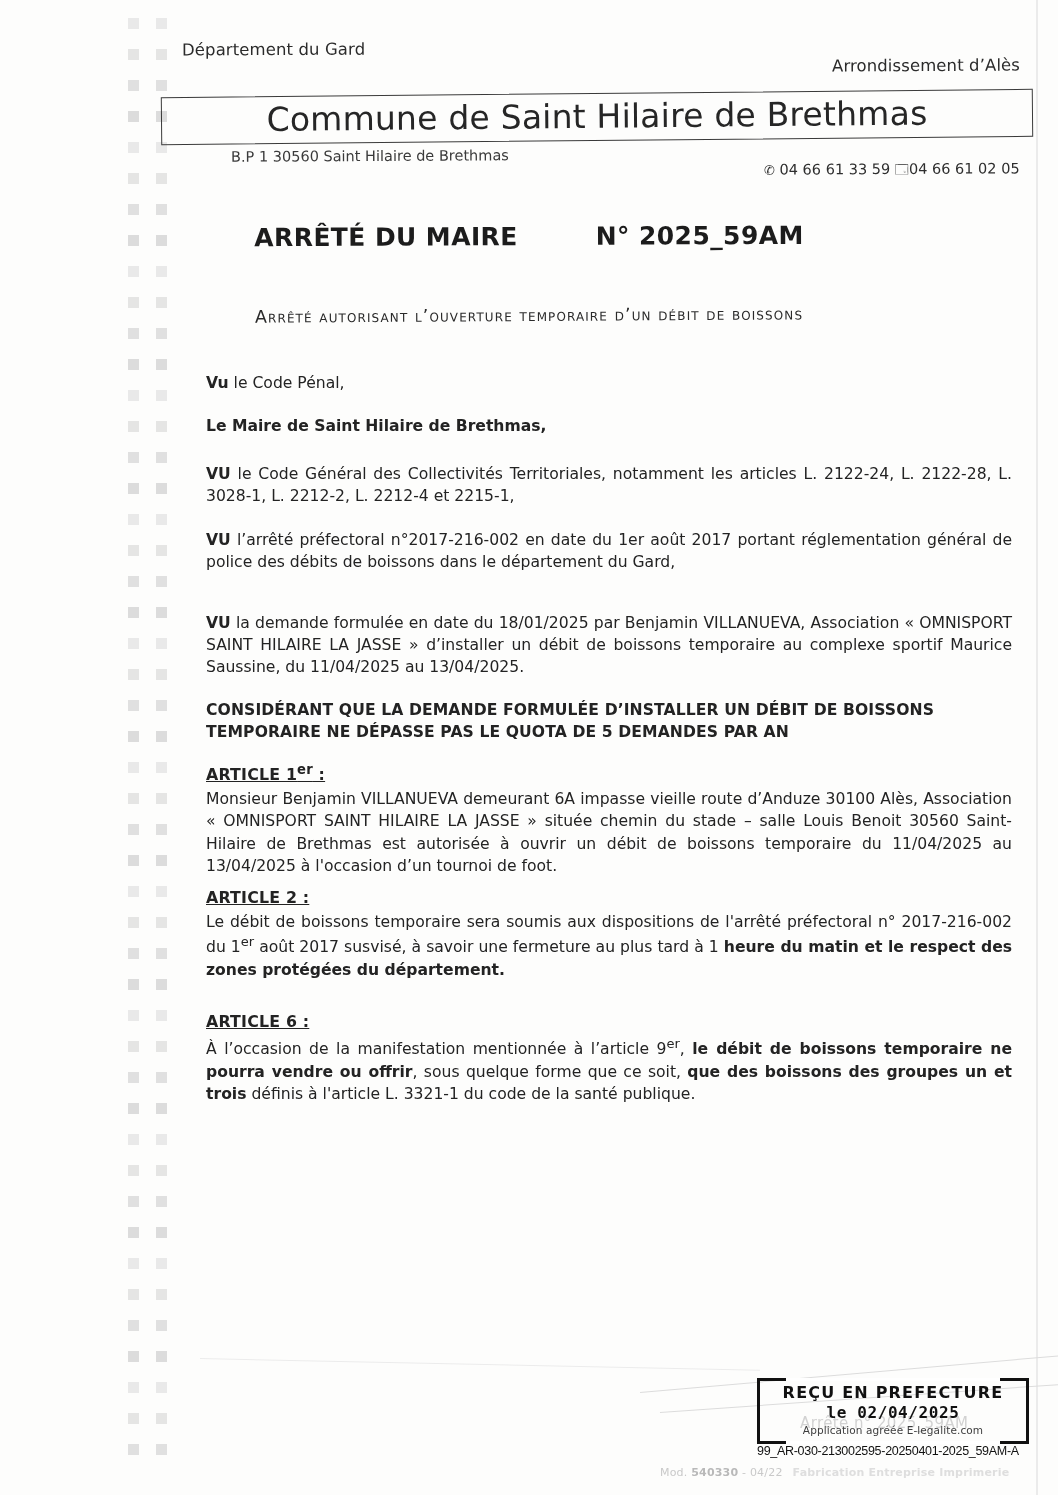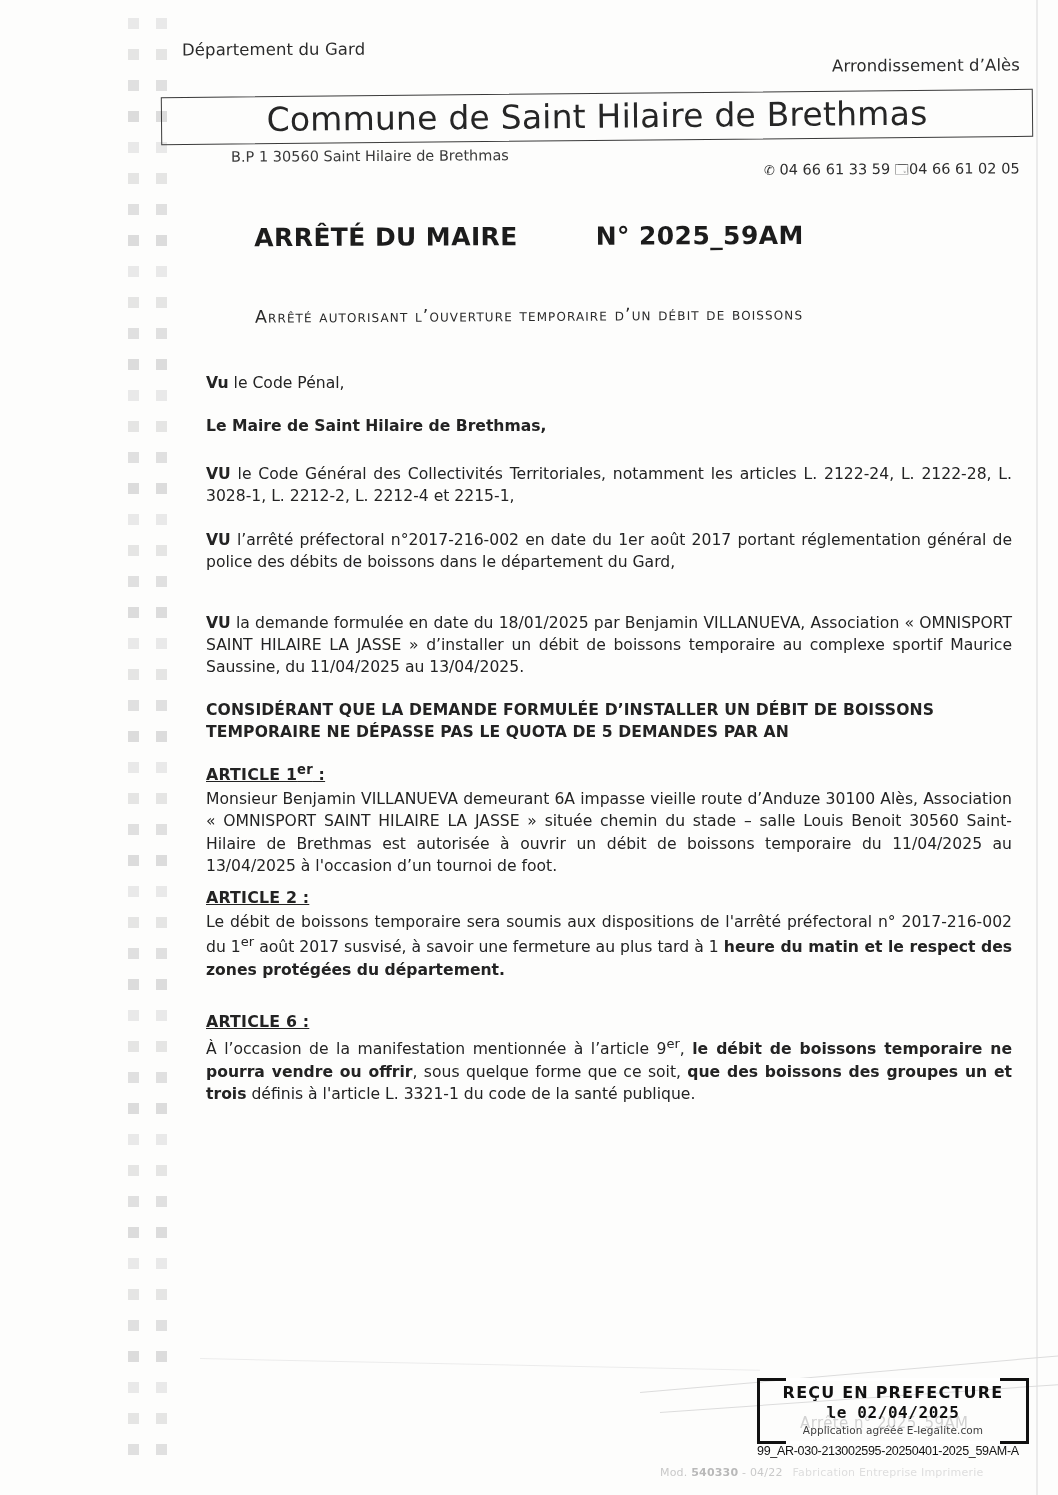--- a/index.html
+++ b/index.html
@@ -252,21 +252,21 @@
   .mod-line {
     position: absolute;
     left: 660px; top: 1466px;
     font-size: 11px;
     color: #c9c9c9;
     letter-spacing: .2px;
     z-index: 3;
     white-space: nowrap;
   }
   .mod-line .mod-num { font-weight: bold; color: #b9b9b9; }
-  .mod-tail { color: #dedede; margin-left: 10px; }
+  .mod-tail { color: #dedede; margin-left: 10px; font-weight: bold; }
 </style>
 </head>
 <body>
 
 <div class="page-noise"></div>
 
 <div class="punch-col left-a" id="punchA">
     <div class="punch-dot" style="opacity: 0.55;"></div>
     <div class="punch-dot" style="opacity: 0.67;"></div>
     <div class="punch-dot" style="opacity: 0.79;"></div>

